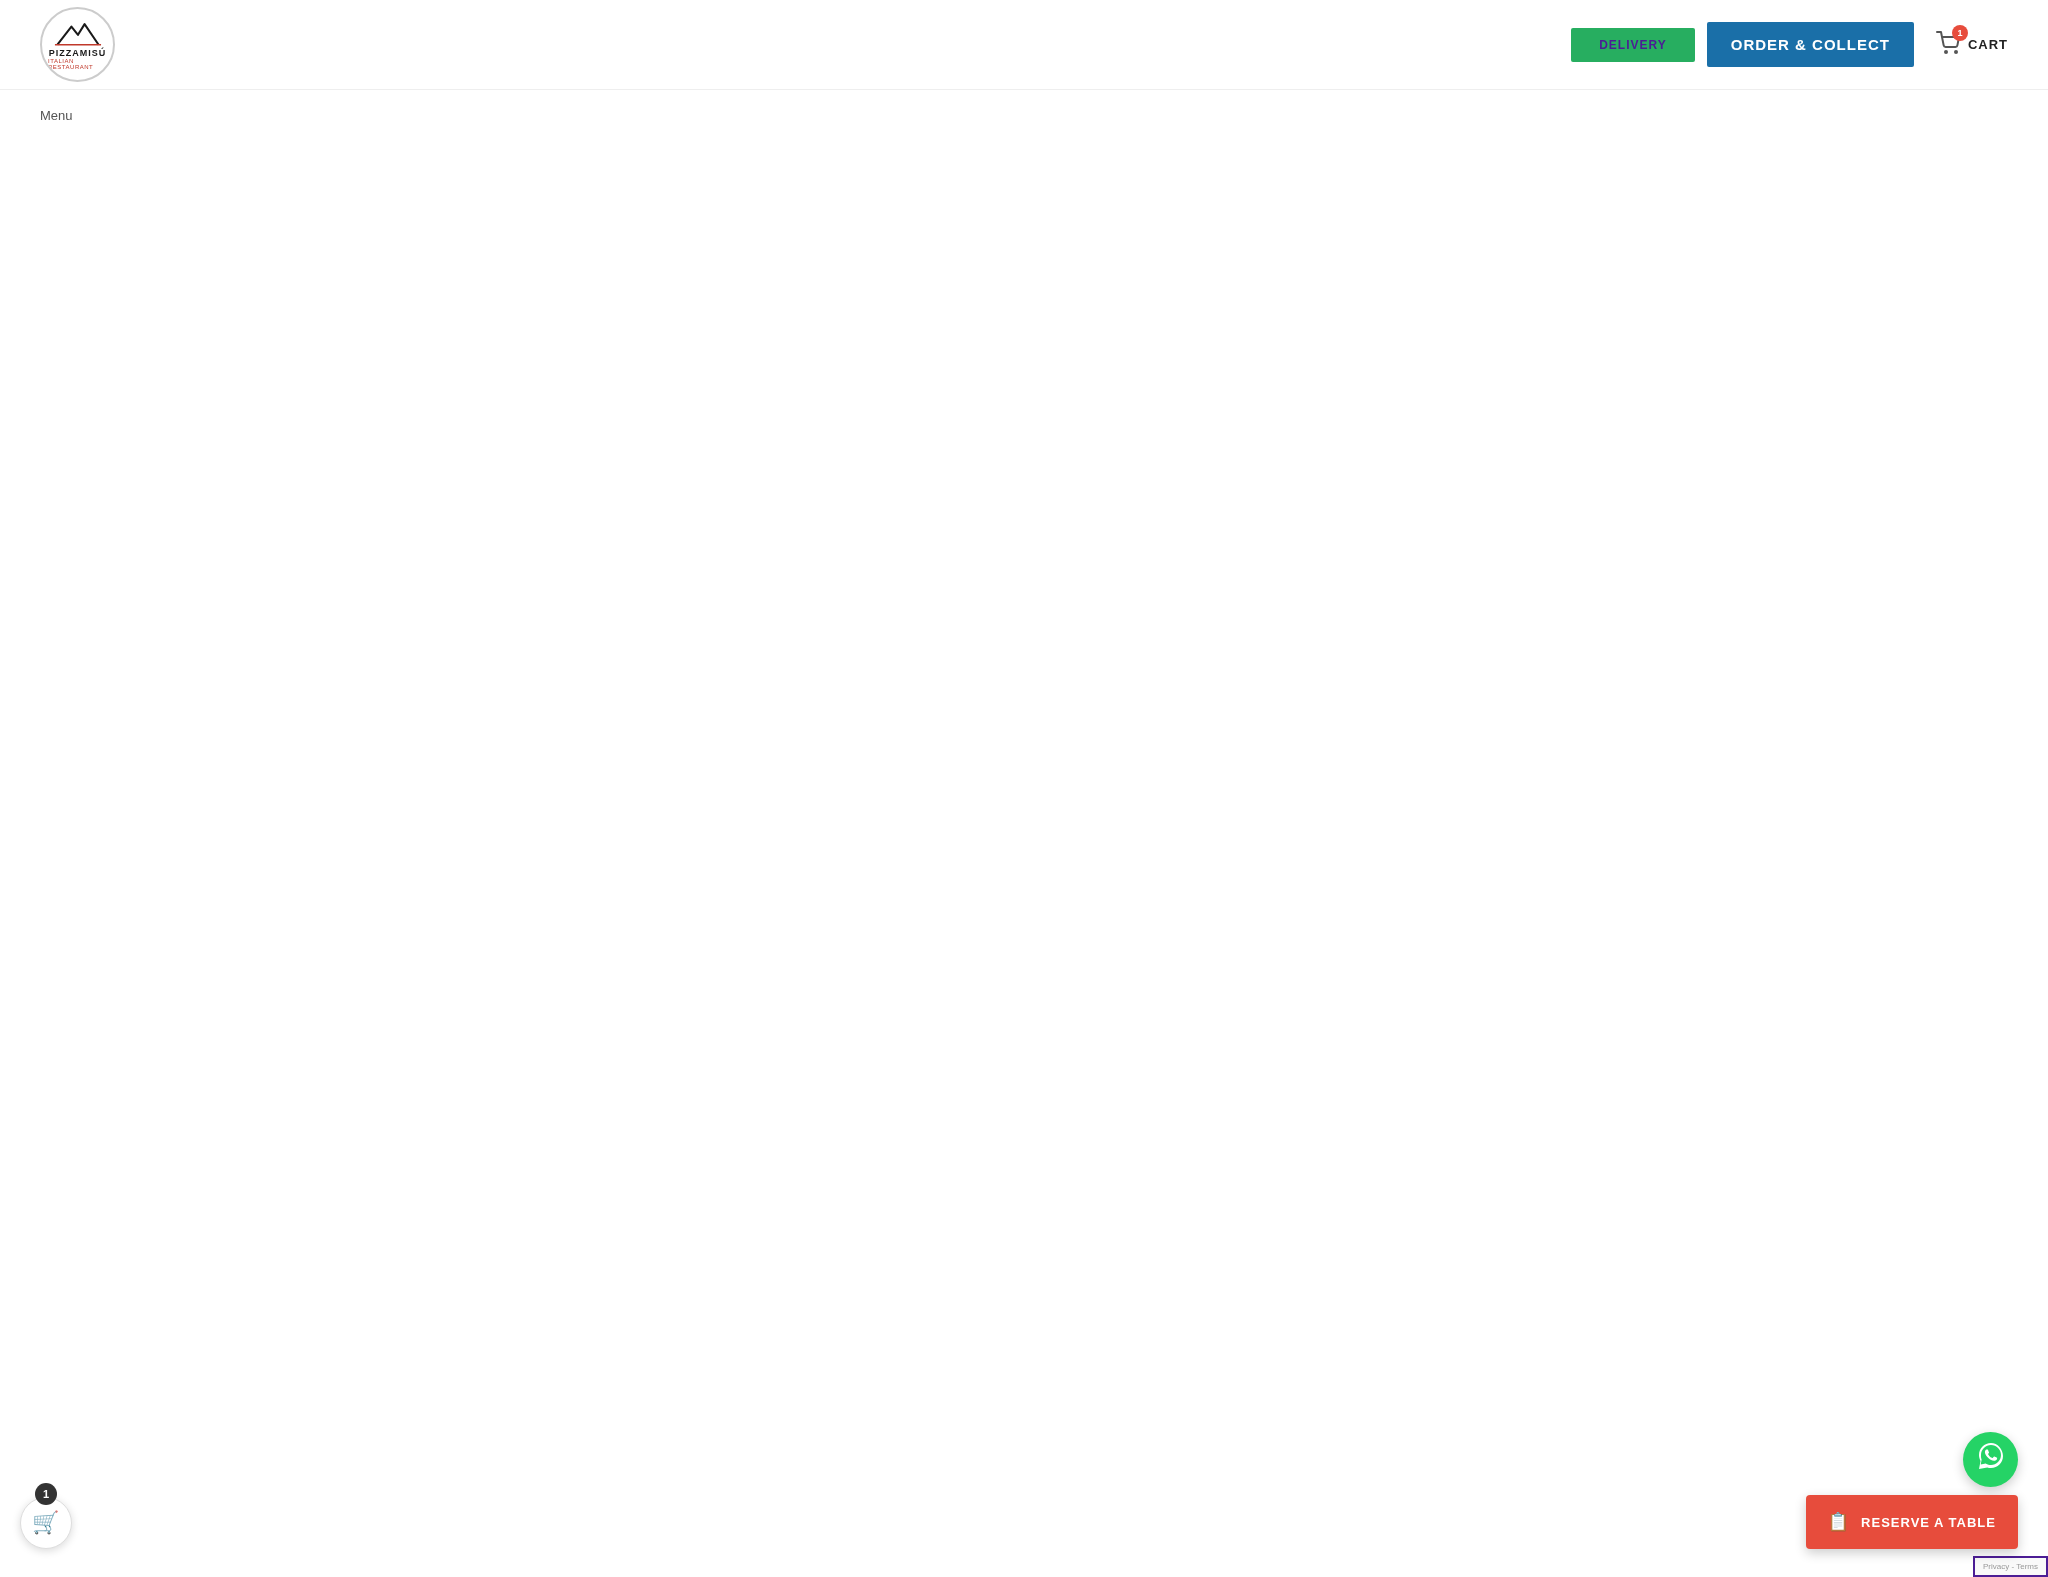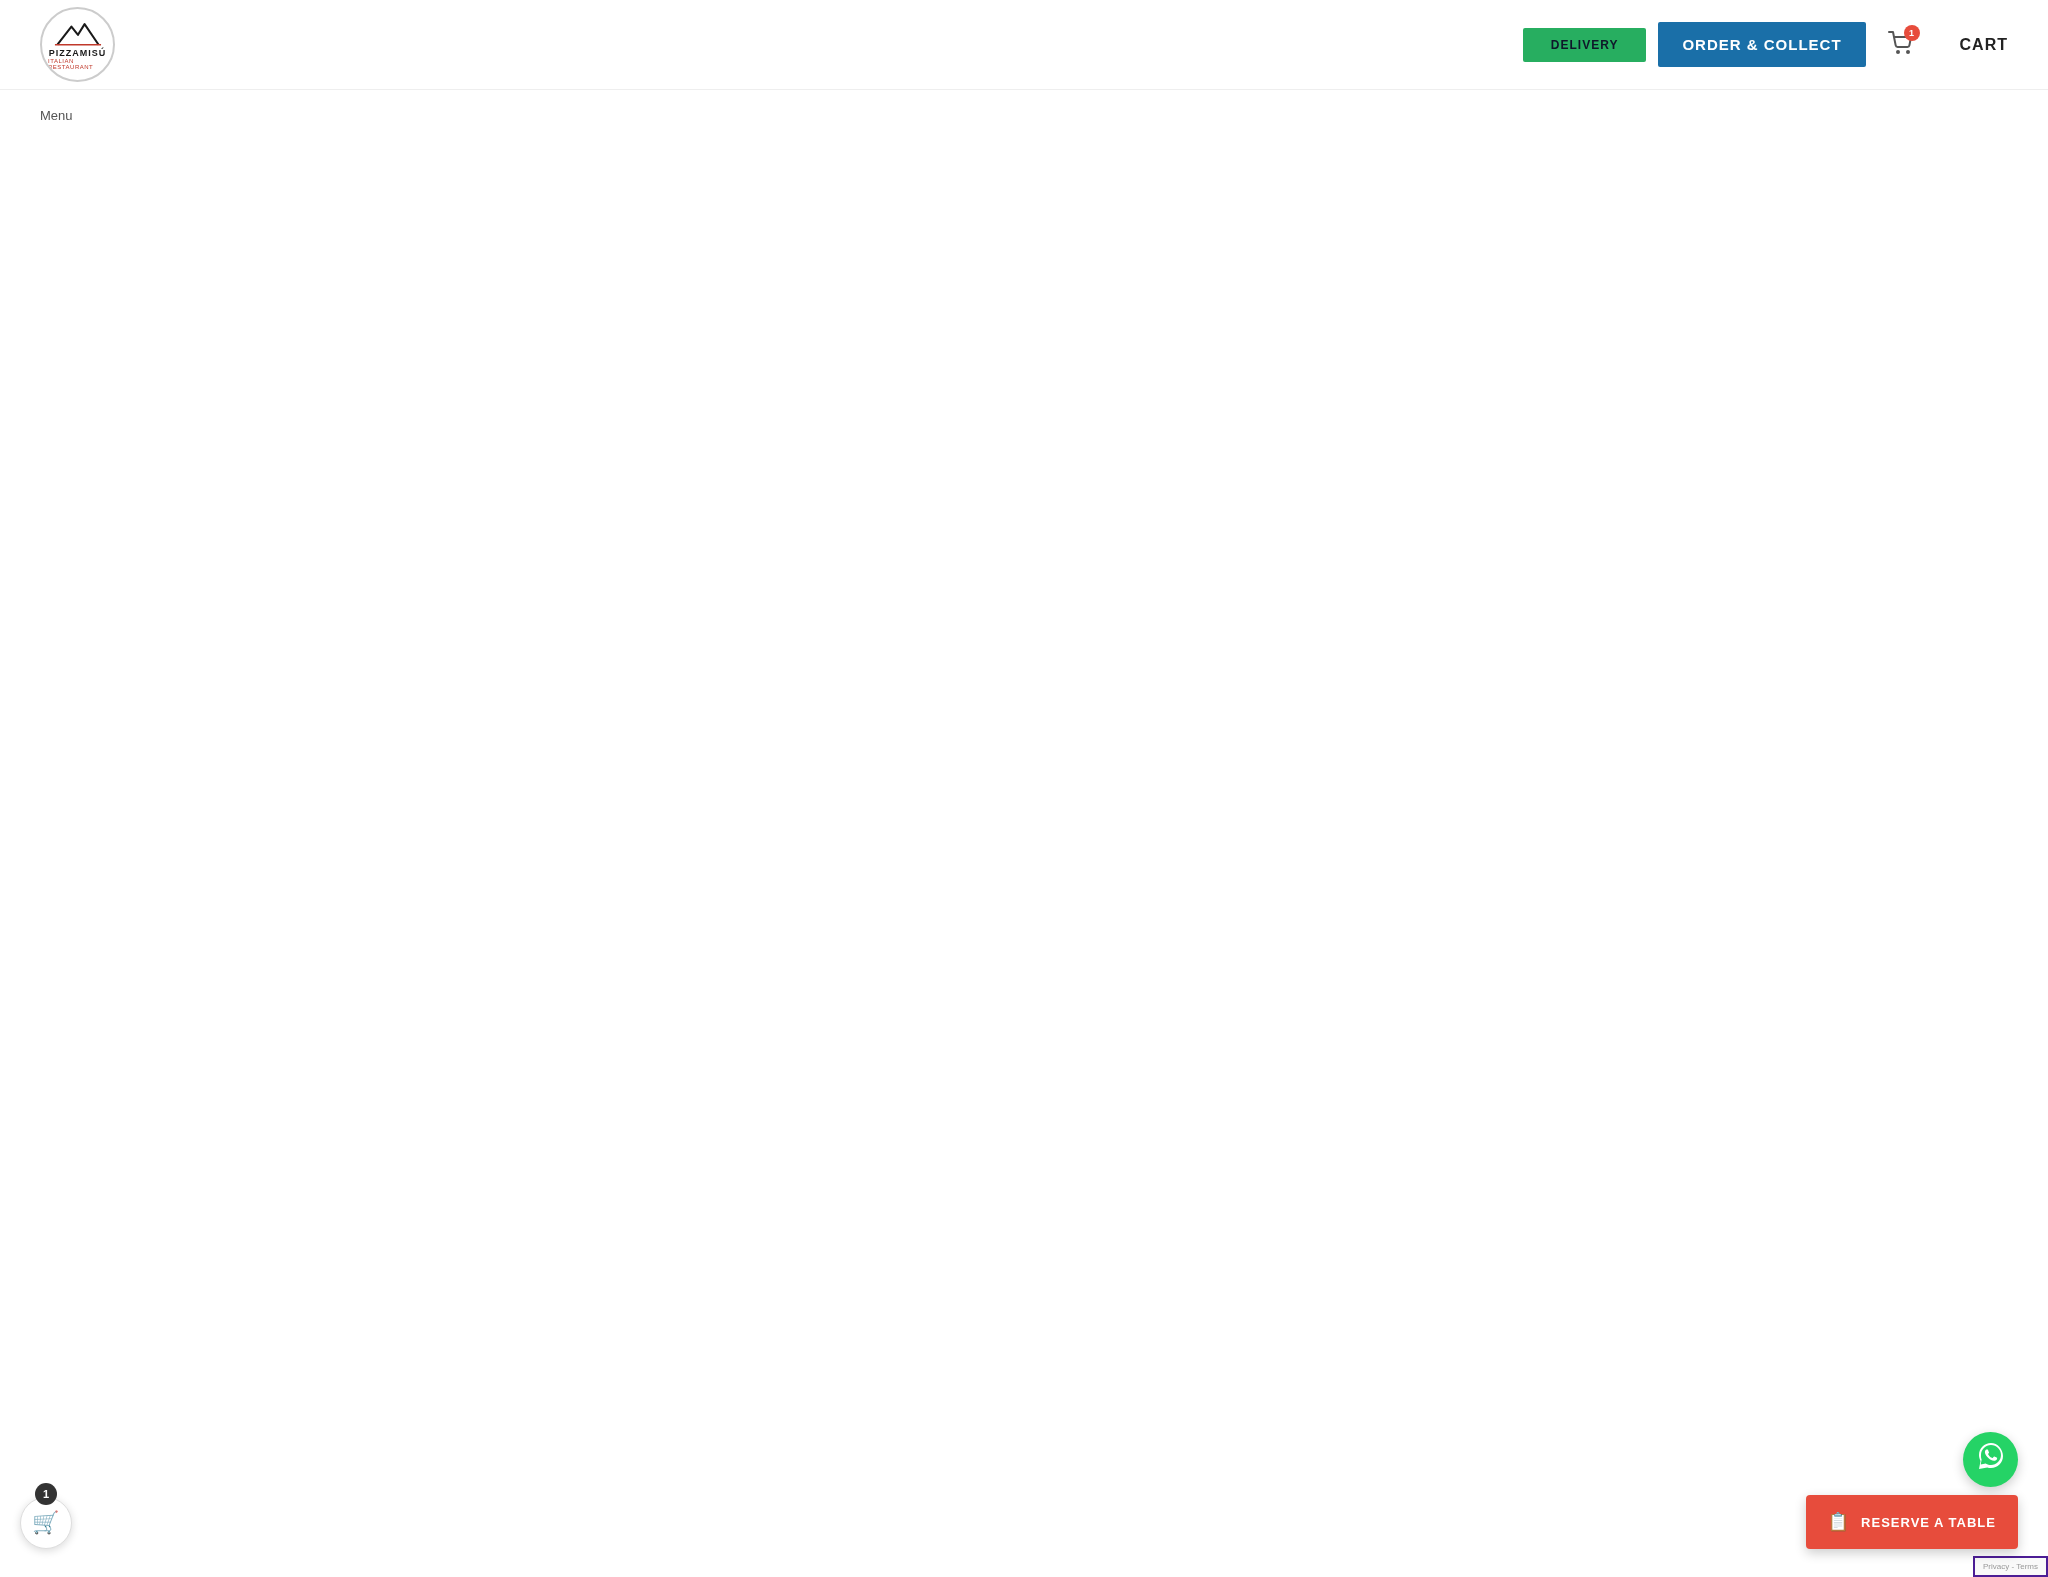--- a/index.html
+++ b/index.html
@@ -92,21 +92,21 @@
 
     .header-actions {
       display: flex;
       align-items: center;
       gap: 12px;
       margin-left: auto;
     }
 
     .btn-delivery {
       background: #27ae60;
-      color: #0f172a;
+      color: #4c1d95;
       border: none;
       padding: 10px 28px;
       font-size: 12px;
       font-weight: 700;
       letter-spacing: 1px;
       text-transform: uppercase;
       cursor: pointer;
       border-radius: 2px;
     }
 
@@ -145,26 +145,25 @@
       font-weight: 700;
       border-radius: 50%;
       width: 16px;
       height: 16px;
       display: flex;
       align-items: center;
       justify-content: center;
     }
 
     .cart-label {
-      font-size: 16px;
+      font-size: 13px;
       font-weight: 700;
       letter-spacing: 1px;
       color: #222;
       text-transform: uppercase;
-      margin-left: 40px;
     }
 
     
     .breadcrumb {
       padding: 18px 40px;
       font-size: 13px;
       color: #555;
     }
 
     

